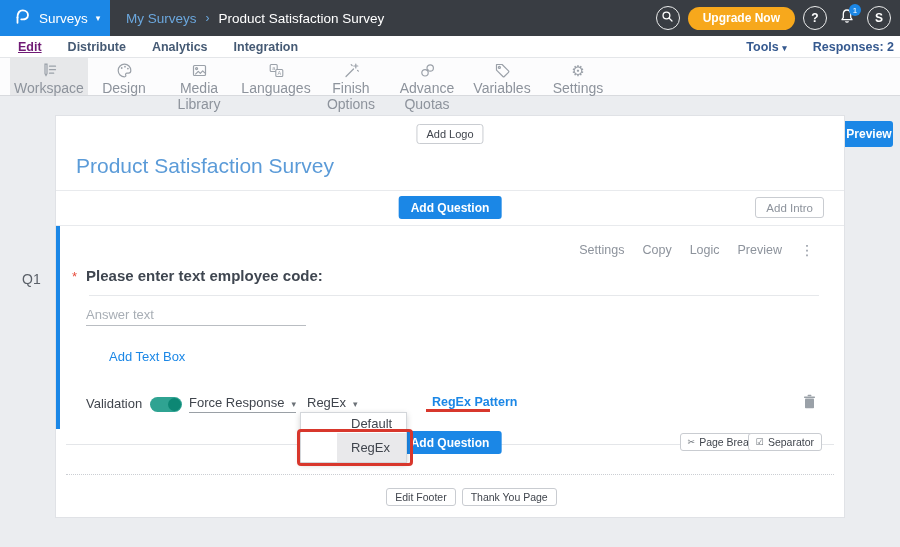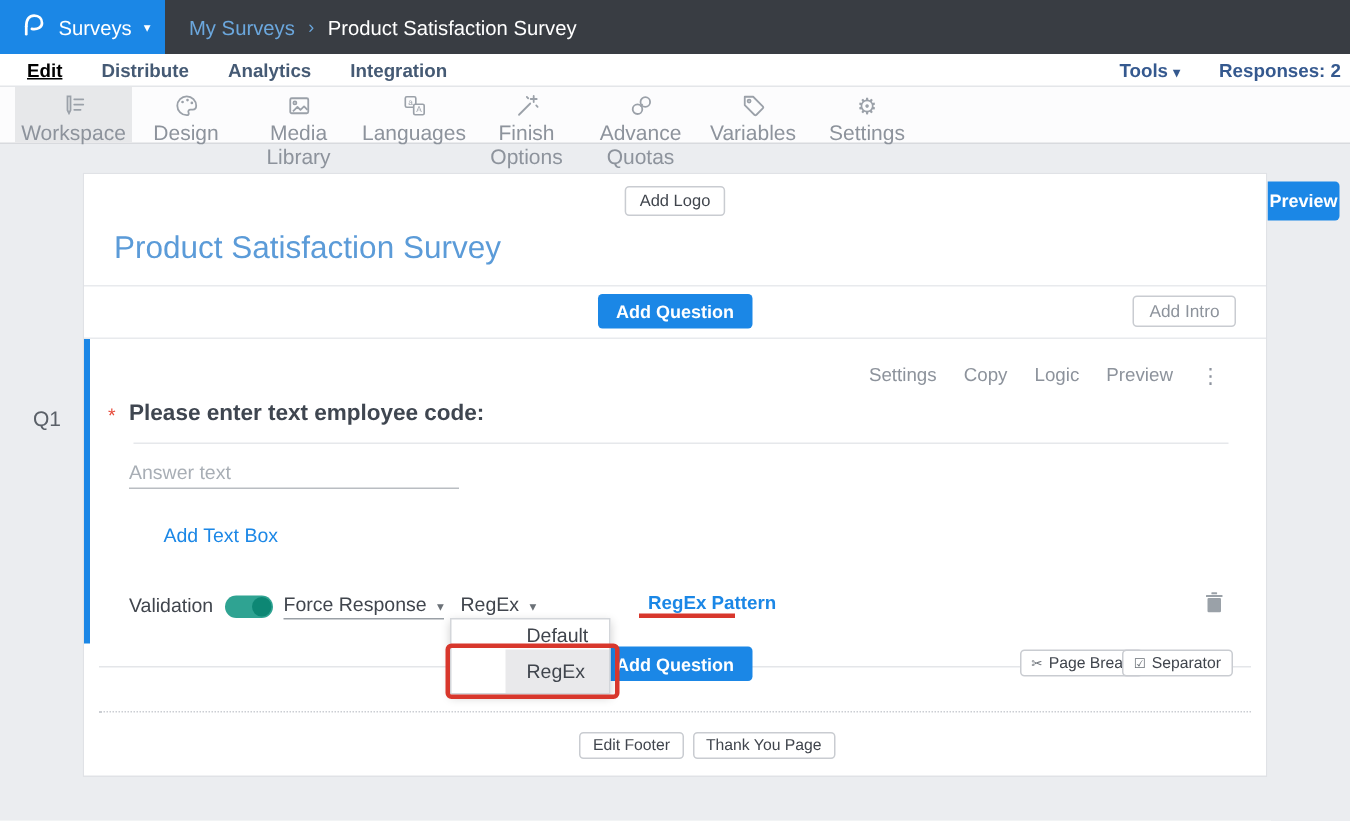--- a/index.html
+++ b/index.html
@@ -23,21 +23,21 @@
   .upgrade-btn { height:23px; padding:0 15px; background:#f7a81c; border-radius:12px; color:#fff;
     font-size:12px; font-weight:bold; display:flex; align-items:center; cursor:pointer; }
   .bell-wrap { position:relative; width:24px; height:24px; display:flex; align-items:center; justify-content:center; cursor:pointer; }
   .badge { position:absolute; top:-2px; right:-2px; width:12px; height:12px; background:#1b87e6;
     border-radius:50%; color:#fff; font-size:8px; display:flex; align-items:center; justify-content:center; }
 
   
   .navbar { position:absolute; left:0; top:36px; width:900px; height:22px; background:#fff; border-bottom:1px solid #e4e6e9; }
   .nav-tabs { position:absolute; left:18px; top:0; height:22px; display:flex; gap:26px; align-items:center; font-size:12.5px; font-weight:bold; }
   .nav-tab { color:#455a74; cursor:pointer; }
-  .nav-tab.active { color:#000000; text-decoration:underline; }
+  .nav-tab.active { color:#701a75; text-decoration:underline; }
   .nav-right { position:absolute; right:6px; top:0; height:22px; display:flex; gap:26px; align-items:center;
     font-size:12.5px; font-weight:bold; color:#35598f; }
   .nav-right .caret { color:#35598f; }
 
   
   .toolbar { position:absolute; left:0; top:58px; width:900px; height:38px; background:#fcfcfd; border-bottom:1px solid #d8dade; }
   .tool { position:absolute; top:0; width:78px; height:37px; text-align:center; padding-top:4px; cursor:pointer; }
   .tool.active { background:#e7e8ea; }
   .tool .ticon { height:17px; display:flex; align-items:center; justify-content:center; color:#9ba1a9; }
   .tool .tlabel { font-size:14px; color:#8d939c; margin-top:1px; }
@@ -126,20 +126,46 @@
         </svg>
       </span>
       <span class="menu-label">Surveys</span>
       <span class="caret">▾</span>
     </div>
     <div class="breadcrumb">
       <span class="parent">My Surveys</span>
       <span class="sep">›</span>
       <span class="current">Product Satisfaction Survey</span>
     </div>
+    <div class="topbar-right">
+      <div class="circle-btn">
+        <span>
+          <svg width="13" height="13" viewBox="0 0 16 16" fill="none" stroke="#ffffff" stroke-width="1.6" stroke-linecap="round">
+            <circle cx="6.7" cy="6.7" r="4.2"></circle>
+              <path d="M10 10 L13.5 13.5"></path>
+          </svg>
+        </span>
+      </div>
+      <div class="upgrade-btn">Upgrade Now</div>
+      <div class="circle-btn">
+        <span>?</span>
+      </div>
+      <div class="bell-wrap">
+        <span>
+          <svg width="16" height="16" viewBox="0 0 16 16" fill="none" stroke="#ffffff" stroke-width="1.3" stroke-linejoin="round">
+            <path d="M8 2 C5.6 2 4.3 3.8 4.3 6.2 V9.5 L3 11.7 H13 L11.7 9.5 V6.2 C11.7 3.8 10.4 2 8 2 Z"></path>
+            <path d="M6.6 13.2 a1.5 1.5 0 0 0 2.8 0"></path>
+          </svg>
+        </span>
+        <span class="badge">1</span>
+      </div>
+      <div class="circle-btn">
+        <span>S</span>
+      </div>
+    </div>
   </div>
 
   <div class="navbar">
     <div class="nav-tabs">
       <span class="nav-tab active">Edit</span>
       <span class="nav-tab">Distribute</span>
       <span class="nav-tab">Analytics</span>
       <span class="nav-tab">Integration</span>
     </div>
     <div class="nav-right">

